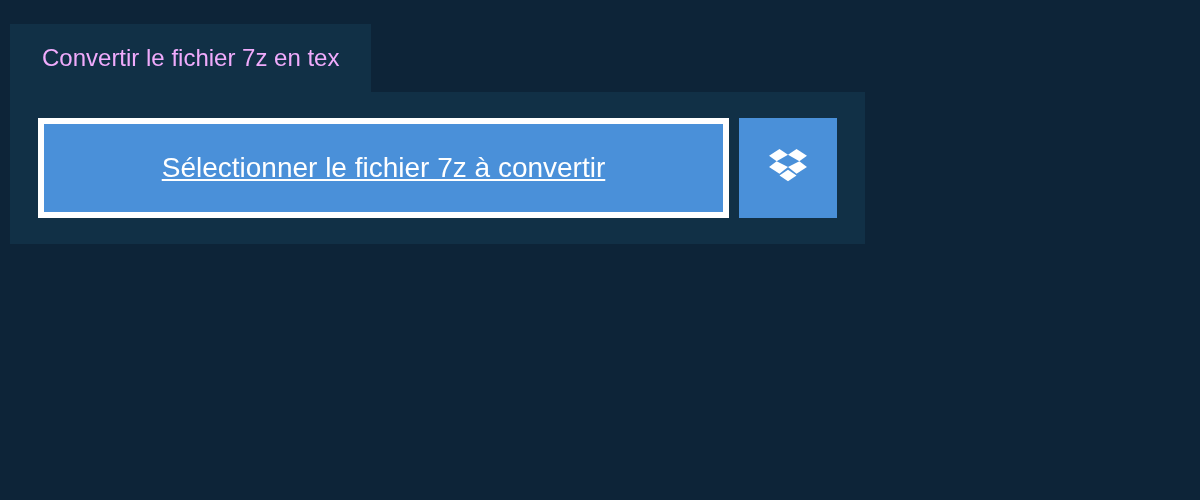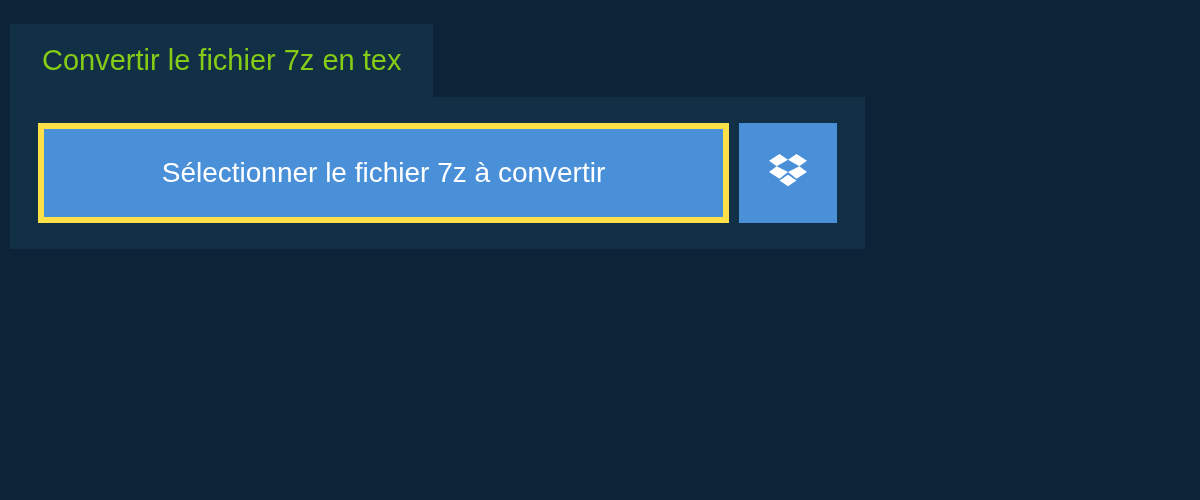--- a/index.html
+++ b/index.html
@@ -15,43 +15,44 @@
       overflow: hidden;
     }
     .title-tab {
       display: inline-block;
       background-color: #113046;
       padding: 20px 32px;
       margin-top: 24px;
       margin-left: 10px;
     }
     .title-text {
-      color: #84cc16;
-      font-size: 29px;
+      color: #f0abfc;
+      font-size: 24px;
       font-weight: 400;
     }
     .action-panel {
       background-color: #113046;
       margin: 0 10px;
       padding: 26px 28px;
       display: flex;
       gap: 10px;
       width: 855px;
     }
     .select-button {
       flex: 1;
       background-color: #4a90d9;
-      border: 6px solid #fde047;
+      border: 6px solid #ffffff;
       color: #ffffff;
       font-size: 28px;
       font-weight: 400;
       padding: 28px 20px;
       cursor: pointer;
       text-align: center;
       font-family: inherit;
+      text-decoration: underline;
     }
     .dropbox-button {
       width: 98px;
       background-color: #4a90d9;
       border: none;
       cursor: pointer;
       display: flex;
       align-items: center;
       justify-content: center;
     }

